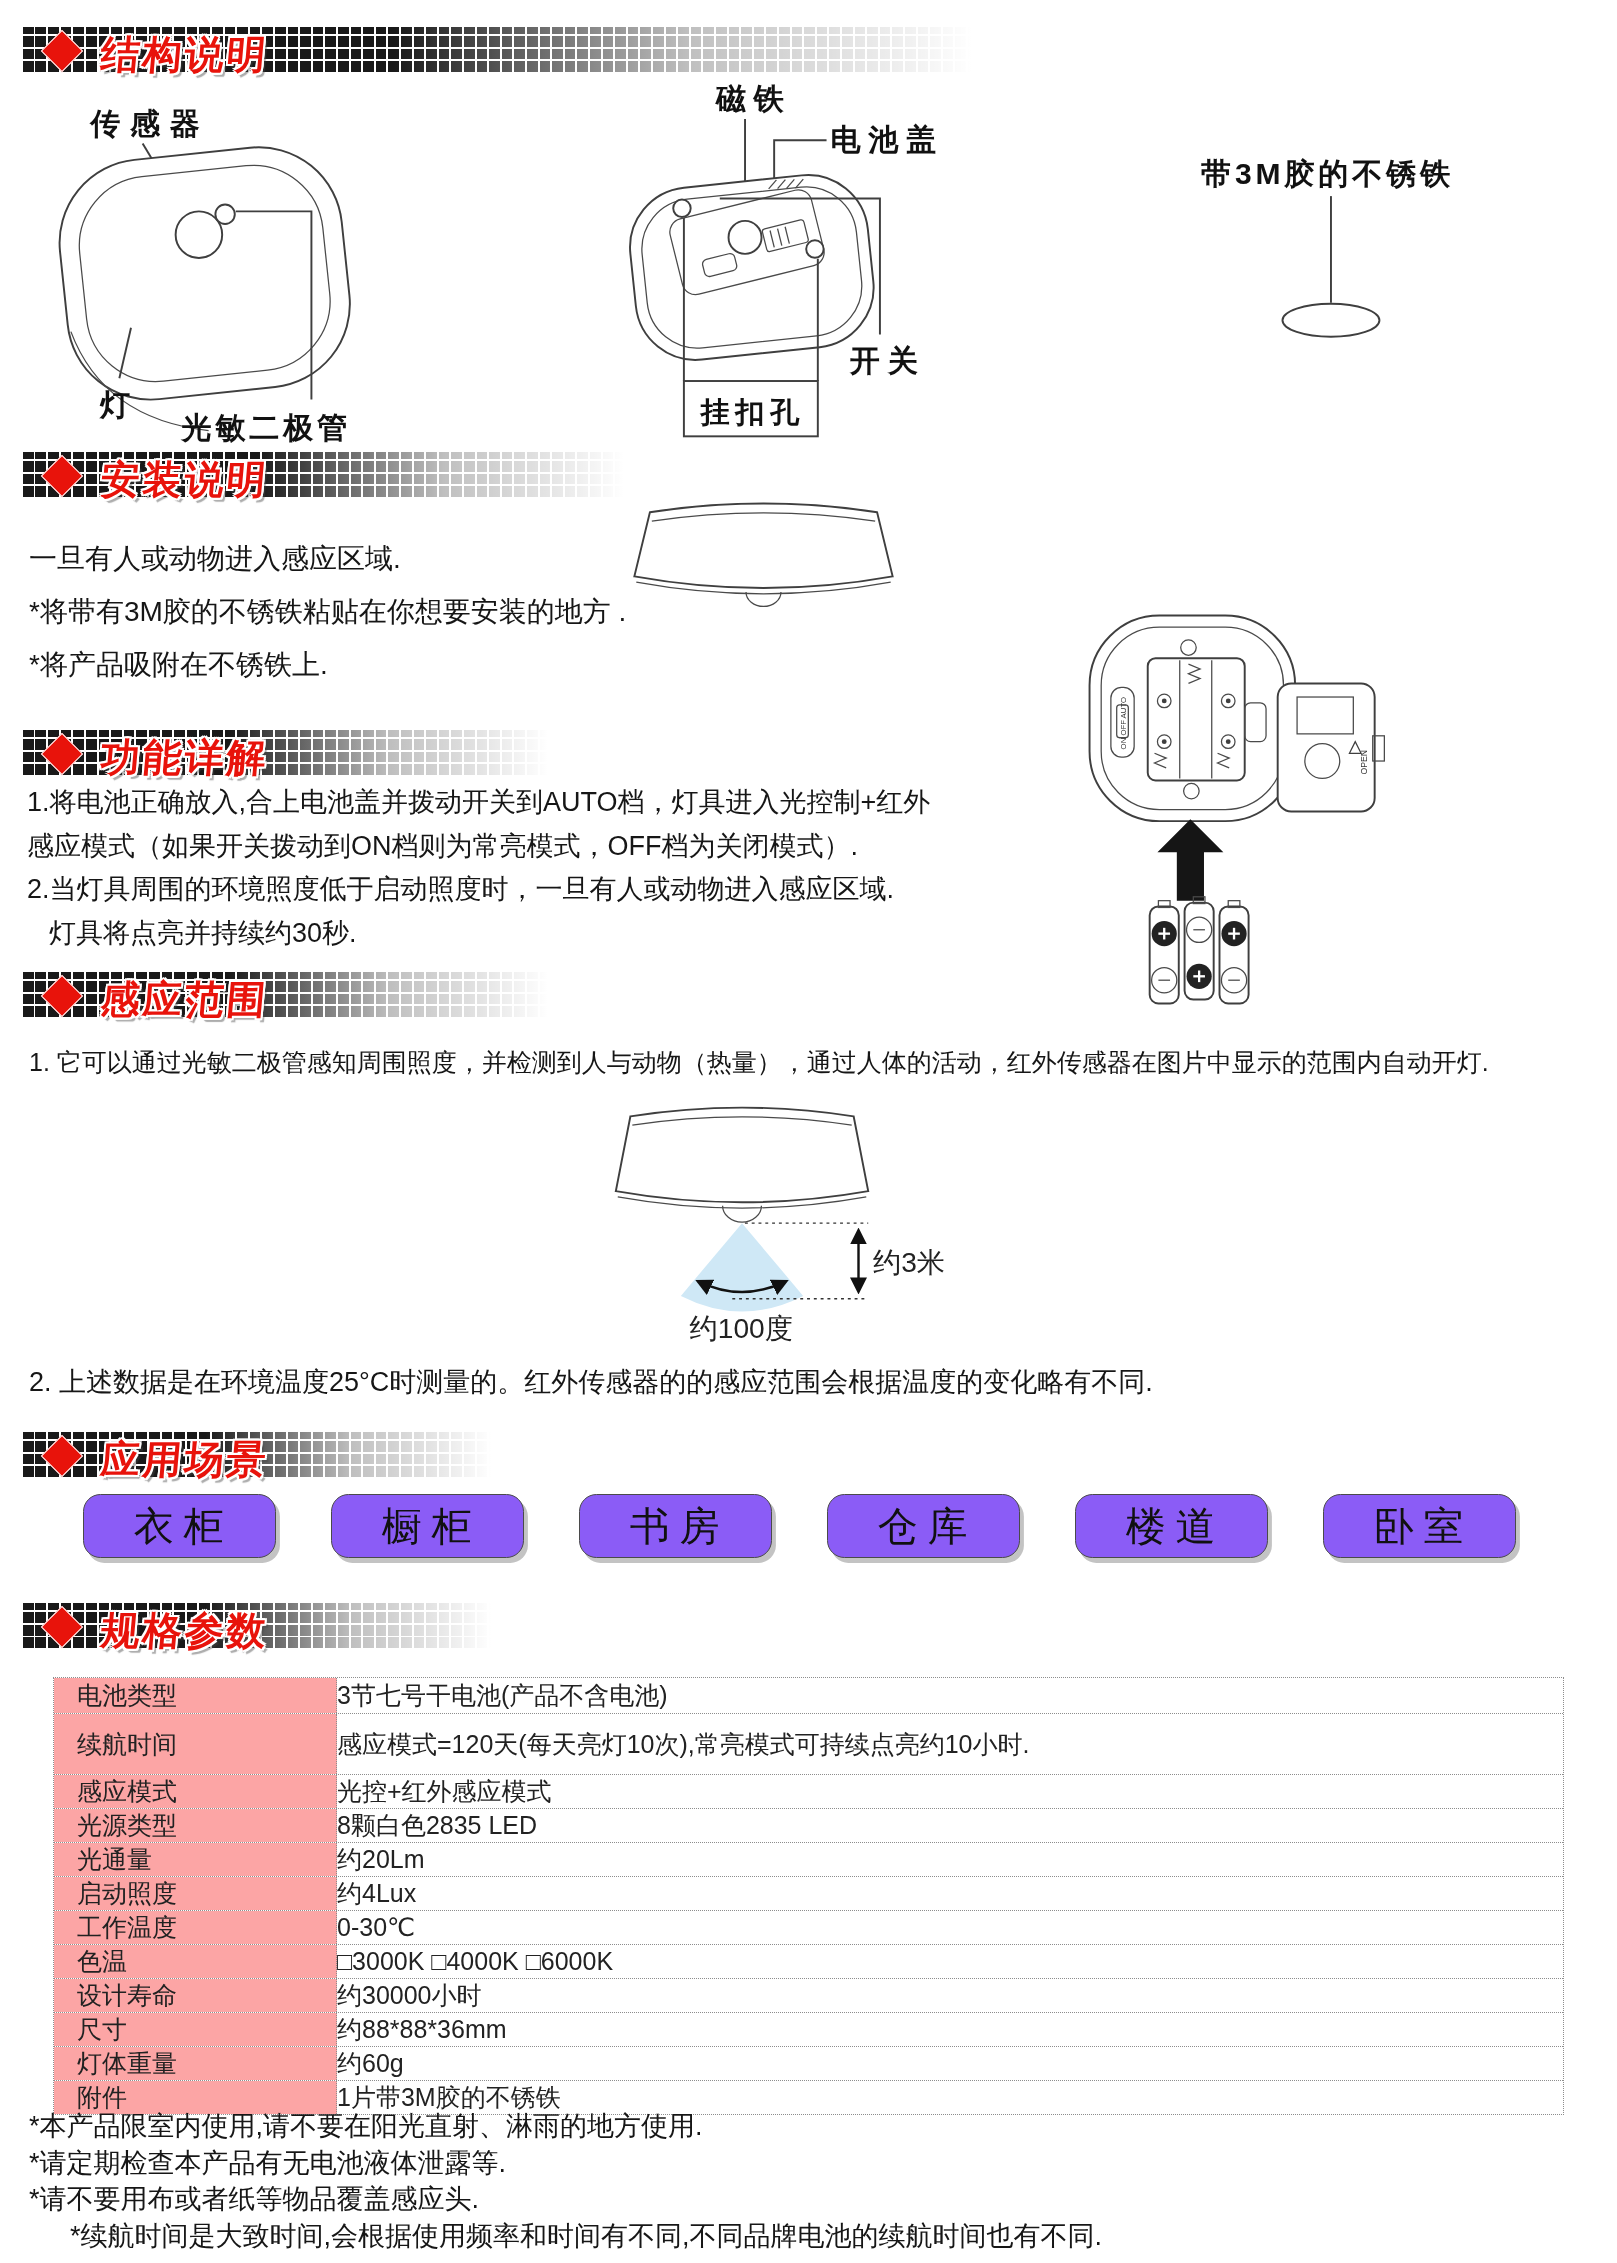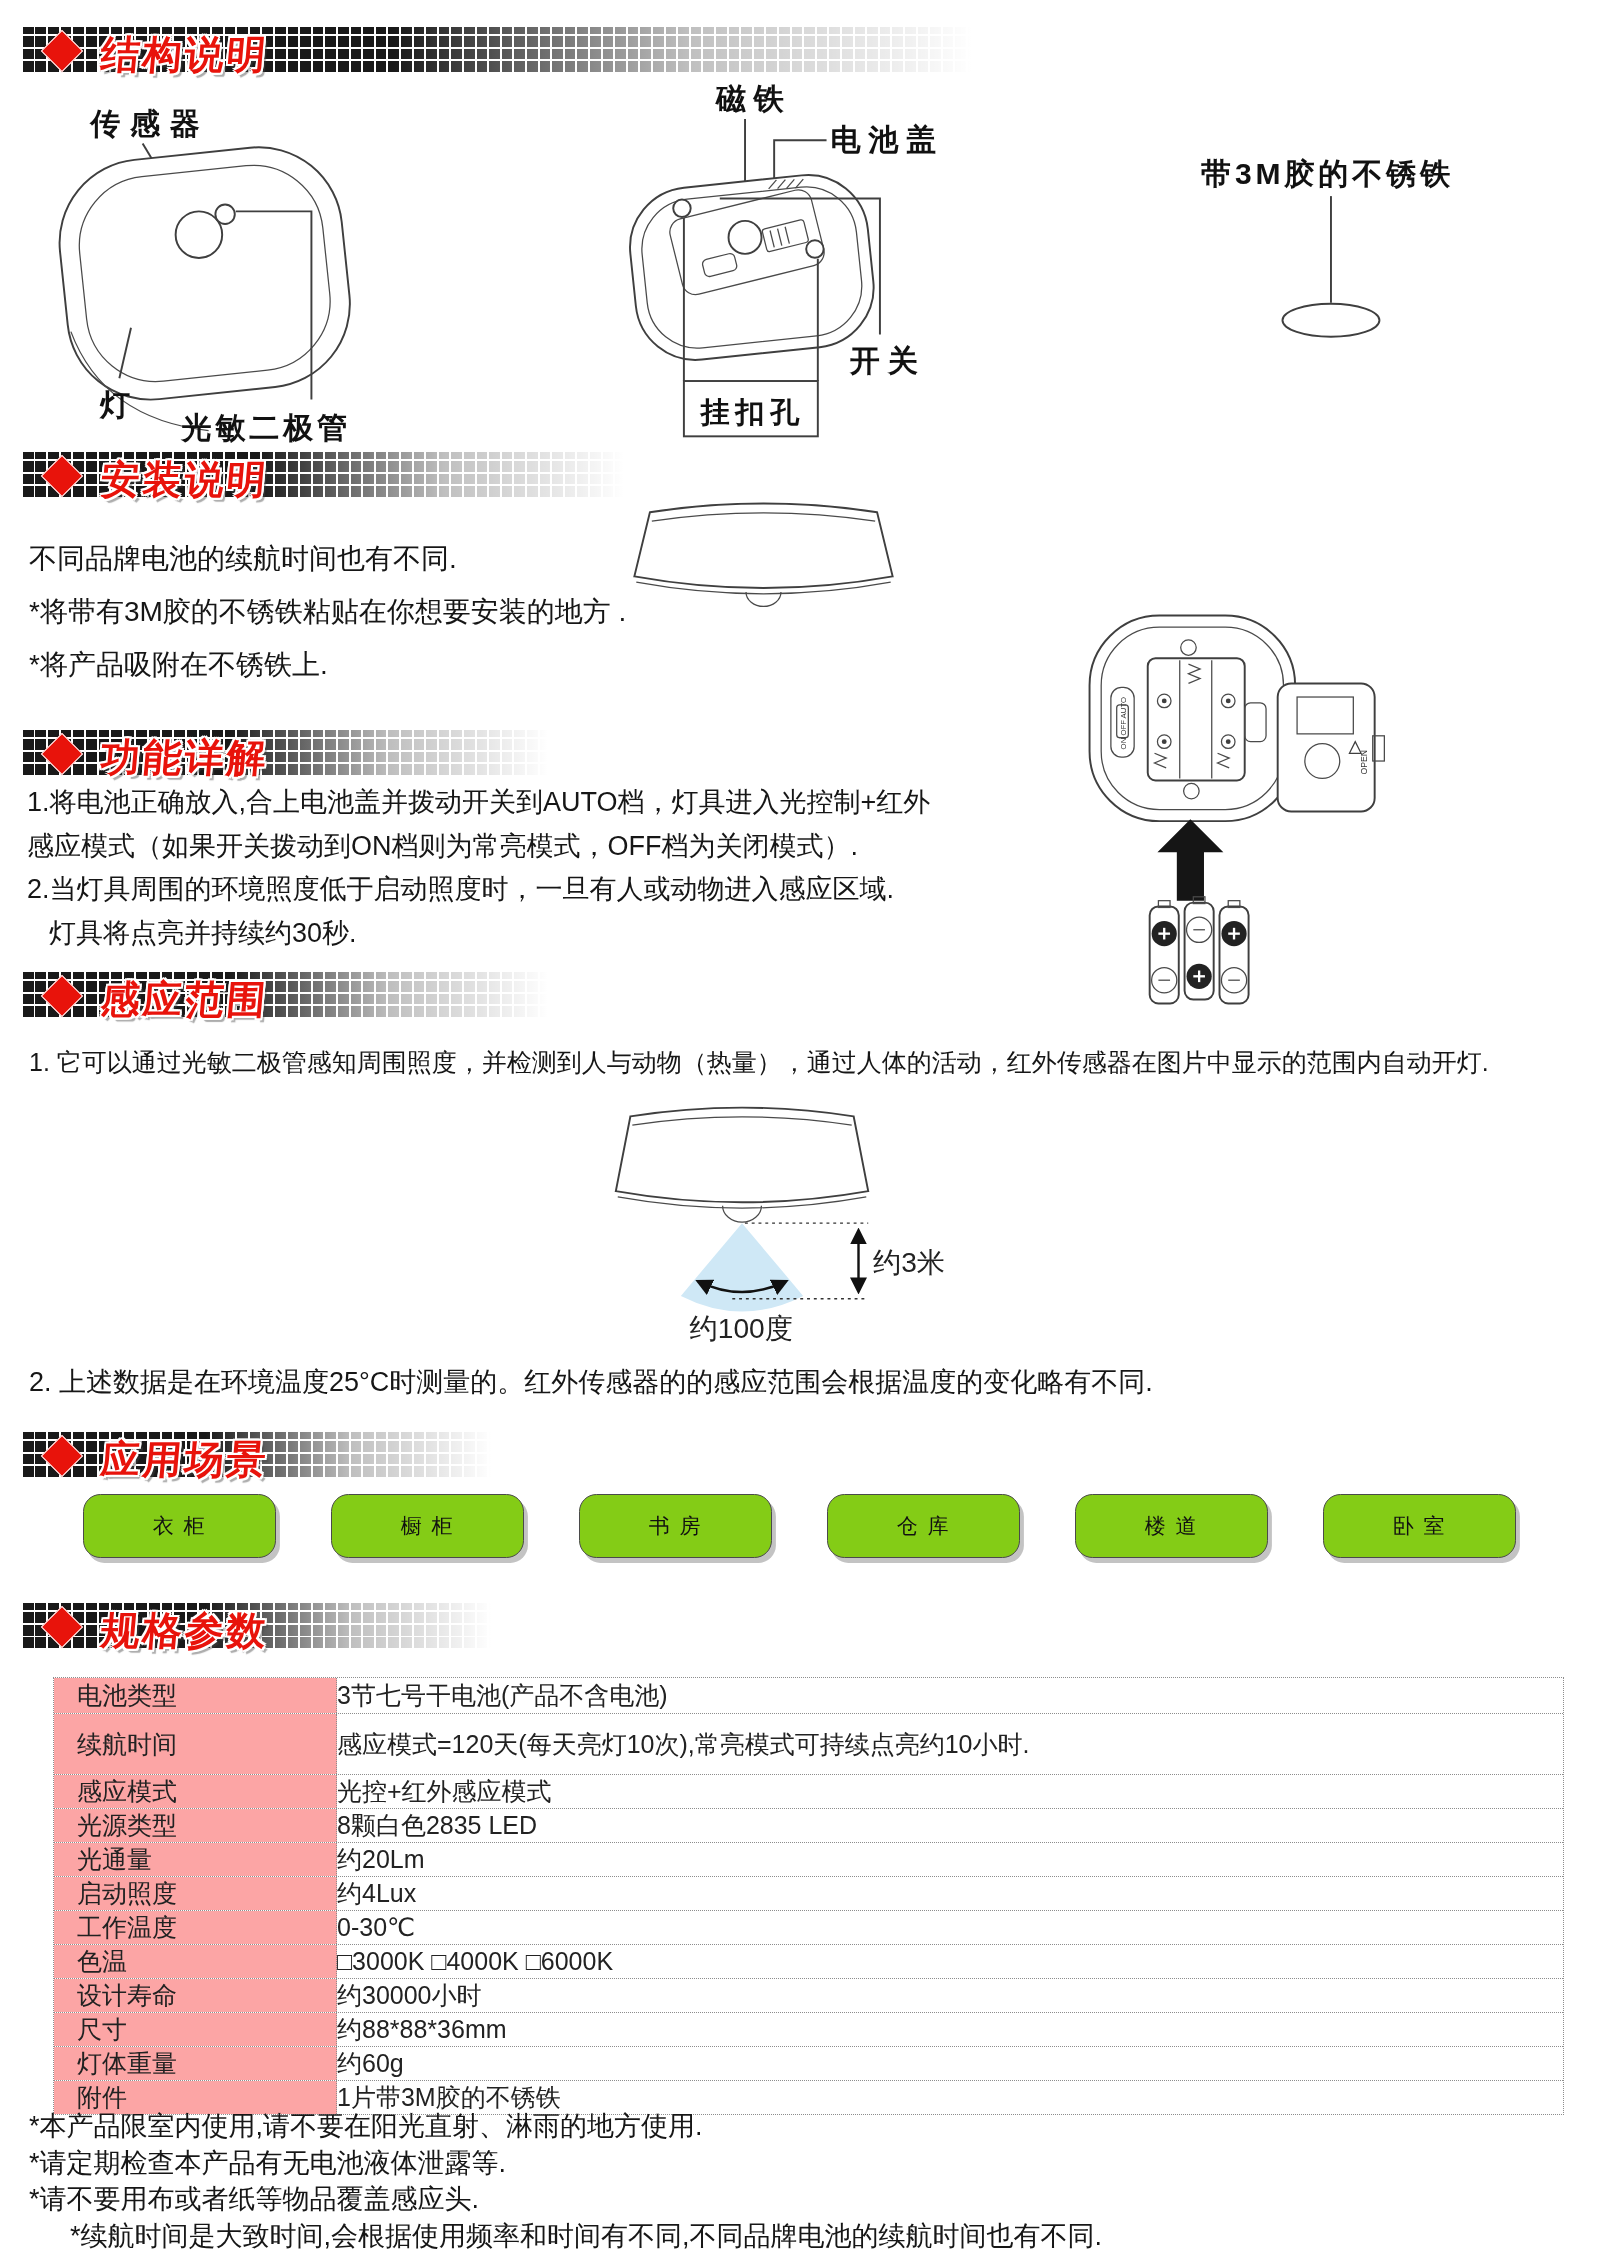--- a/index.html
+++ b/index.html
@@ -30,23 +30,23 @@
     transform:skewX(-5deg);
     text-shadow:-1.9px 0 #fff,1.9px 0 #fff,0 -1.9px #fff,0 1.9px #fff,
                 -1.9px -1.9px #fff,1.9px 1.9px #fff,1.9px -1.9px #fff,-1.9px 1.9px #fff,
                 3.9px 3.9px 1px rgba(70,70,70,.45);
   }
   
   .tline{position:absolute;white-space:nowrap;color:#161616;}
   
   #apps-row{position:absolute;left:83px;top:1494px;display:flex;gap:55px;}
   .app-box{
-    width:193px;height:64px;border:1.9px solid #4a4a4a;border-radius:17.5px;background:#84cc16;
+    width:193px;height:64px;border:1.9px solid #4a4a4a;border-radius:17.5px;background:#8b5cf6;
     box-shadow:3.9px 4.9px 0 #c3c3c3;display:flex;align-items:center;justify-content:center;
-    font-size:21px;letter-spacing:9.7px;color:#111;padding-left:7.8px;box-sizing:border-box;
+    font-size:40px;letter-spacing:9.7px;color:#111;padding-left:7.8px;box-sizing:border-box;
   }
   
   #spec-table{position:absolute;left:53px;top:1677px;width:1511px;border:1.9px dotted #8d8d8d;box-sizing:border-box;}
   .spec-row{display:flex;align-items:stretch;border-bottom:1.9px dotted #8d8d8d;}
   .spec-row:last-child{border-bottom:none;}
   .spec-label{
     width:283px;flex:none;background:#fca5a5;border-right:1.9px dotted #8d8d8d;
     display:flex;align-items:center;padding-left:23px;font-size:25px;color:#222;box-sizing:border-box;
   }
   .spec-value{flex:1;display:flex;align-items:center;font-size:25px;color:#222;}
@@ -127,21 +127,21 @@
     <span class="hdr-title">安装说明</span>
   </div>
 
   <svg style="left:613px;top:483px;" width="301" height="146" viewBox="0 0 310 150">
     <path class="shape" d="M38,30 Q155,12 272,30 L288,96 Q155,120 22,96 Z"></path>
     <path class="ln-thin" d="M40,39 Q155,22 270,39"></path>
     <path class="ln-thin" d="M24,102 Q155,126 286,102"></path>
     <path class="ln-thin" d="M137,112 a18,15 0 0 0 36,0"></path>
   </svg>
 
-  <div class="tline" style="left:29px;top:540px;font-size:28px;">不同品牌电池的续航时间也有不同.</div>
+  <div class="tline" style="left:29px;top:540px;font-size:28px;">一旦有人或动物进入感应区域.</div>
   <div class="tline" style="left:29px;top:593px;font-size:28px;">*将带有3M胶的不锈铁粘贴在你想要安装的地方 .</div>
   <div class="tline" style="left:29px;top:646px;font-size:28px;">*将产品吸附在不锈铁上.</div>
 
   <svg style="left:1043px;top:594px;" width="417" height="432" viewBox="0 0 430 445">
     <rect class="shape" x="48" y="22" width="212" height="212" rx="72"></rect>
     <rect class="ln-thin" x="60" y="34" width="188" height="188" rx="60" fill="none"></rect>
     <circle class="ln-thin" cx="150" cy="55" r="8" fill="none"></circle>
     <circle class="ln-thin" cx="153" cy="203" r="8" fill="none"></circle>
     <rect class="ln" x="108" y="66" width="100" height="126" rx="8" fill="none"></rect>
     <line class="ln-thin" x1="141" y1="68" x2="141" y2="190"></line>

